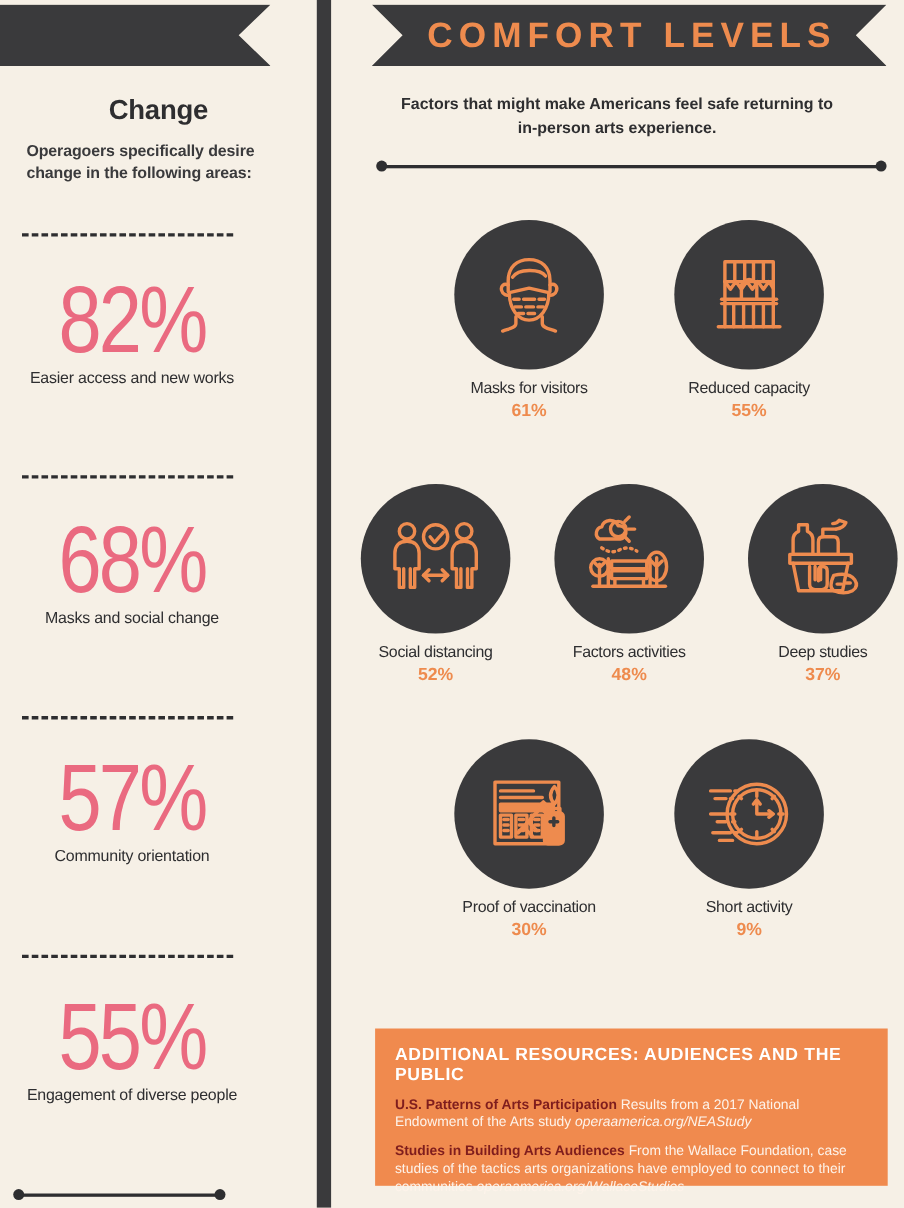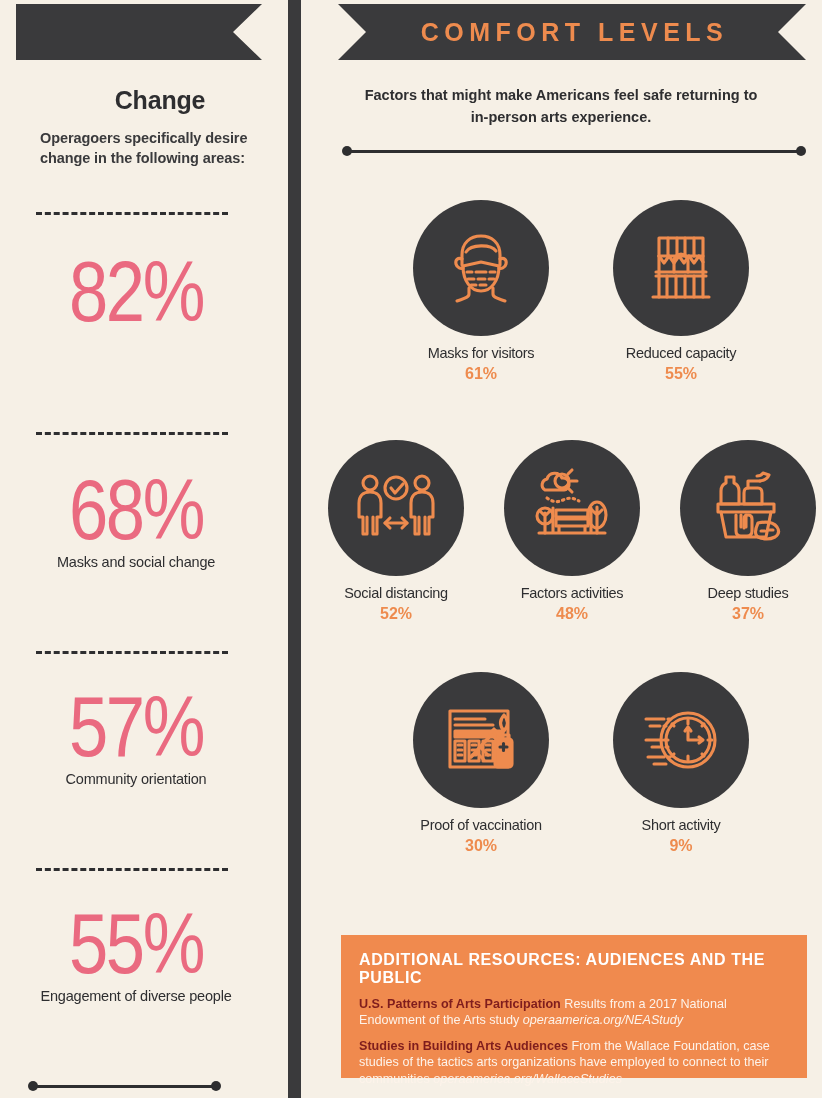--- a/index.html
+++ b/index.html
@@ -12,21 +12,21 @@
   }
   #page{ position:absolute; inset:0; background:#F6F0E6; }
 
   
   .col-divider{
     position:absolute; left:288px; top:0; width:13px; height:1098px;
     background:#3A3A3C;
   }
 
   
-  .left-col{ position:absolute; left:16px; top:0; width:288px; height:1098px; }
+  .left-col{ position:absolute; left:0; top:0; width:288px; height:1098px; }
 
   .ribbon-left{
     position:absolute; left:0; top:4px; width:246px; height:56px;
     background:#3A3A3C;
     clip-path: polygon(0 0, 246px 0, 217px 28px, 246px 56px, 0 56px);
   }
 
   .left-title{
     position:absolute; top:86px; left:0; width:288px;
     text-align:center;
@@ -73,21 +73,21 @@
   
   .right-col{ position:absolute; left:301px; top:0; width:521px; height:1098px; }
 
   .ribbon-right{
     position:absolute; left:37px; top:4px; width:468px; height:56px;
     background:#3A3A3C;
     clip-path: polygon(0 0, 28px 28px, 0 56px, 468px 56px, 440px 28px, 468px 0);
     display:flex; align-items:center; justify-content:center;
   }
   .ribbon-right .t{
-    color:#EE8B4E; font-size:25px; font-weight:bold;
+    color:#EE8B4E; font-size:32px; font-weight:bold;
     letter-spacing:5.5px; padding-left:5px;
   }
 
   .right-sub{
     position:absolute; left:60px; top:84px; width:400px; text-align:center;
     font-size:14.5px; font-weight:bold; color:#2E2E30; line-height:22px;
   }
 
   
   .icon-cell{ position:absolute; width:150px; text-align:center; }
@@ -130,20 +130,21 @@
 
     <div class="ribbon-left"></div>
 
     <div class="left-title">Change</div>
     <div class="left-sub">Operagoers specifically desire change in the following areas:</div>
 
     <div class="dashrule" style="top:212px;"></div>
 
     <div class="stat" style="top:248px;">
       <span class="num">82%</span>
+      <span class="lbl">Easier access and new works</span>
     </div>
 
     <div class="dashrule" style="top:432px;"></div>
 
     <div class="stat" style="top:466px;">
       <span class="num">68%</span>
       <span class="lbl">Masks and social change</span>
     </div>
 
     <div class="dashrule" style="top:651px;"></div>

